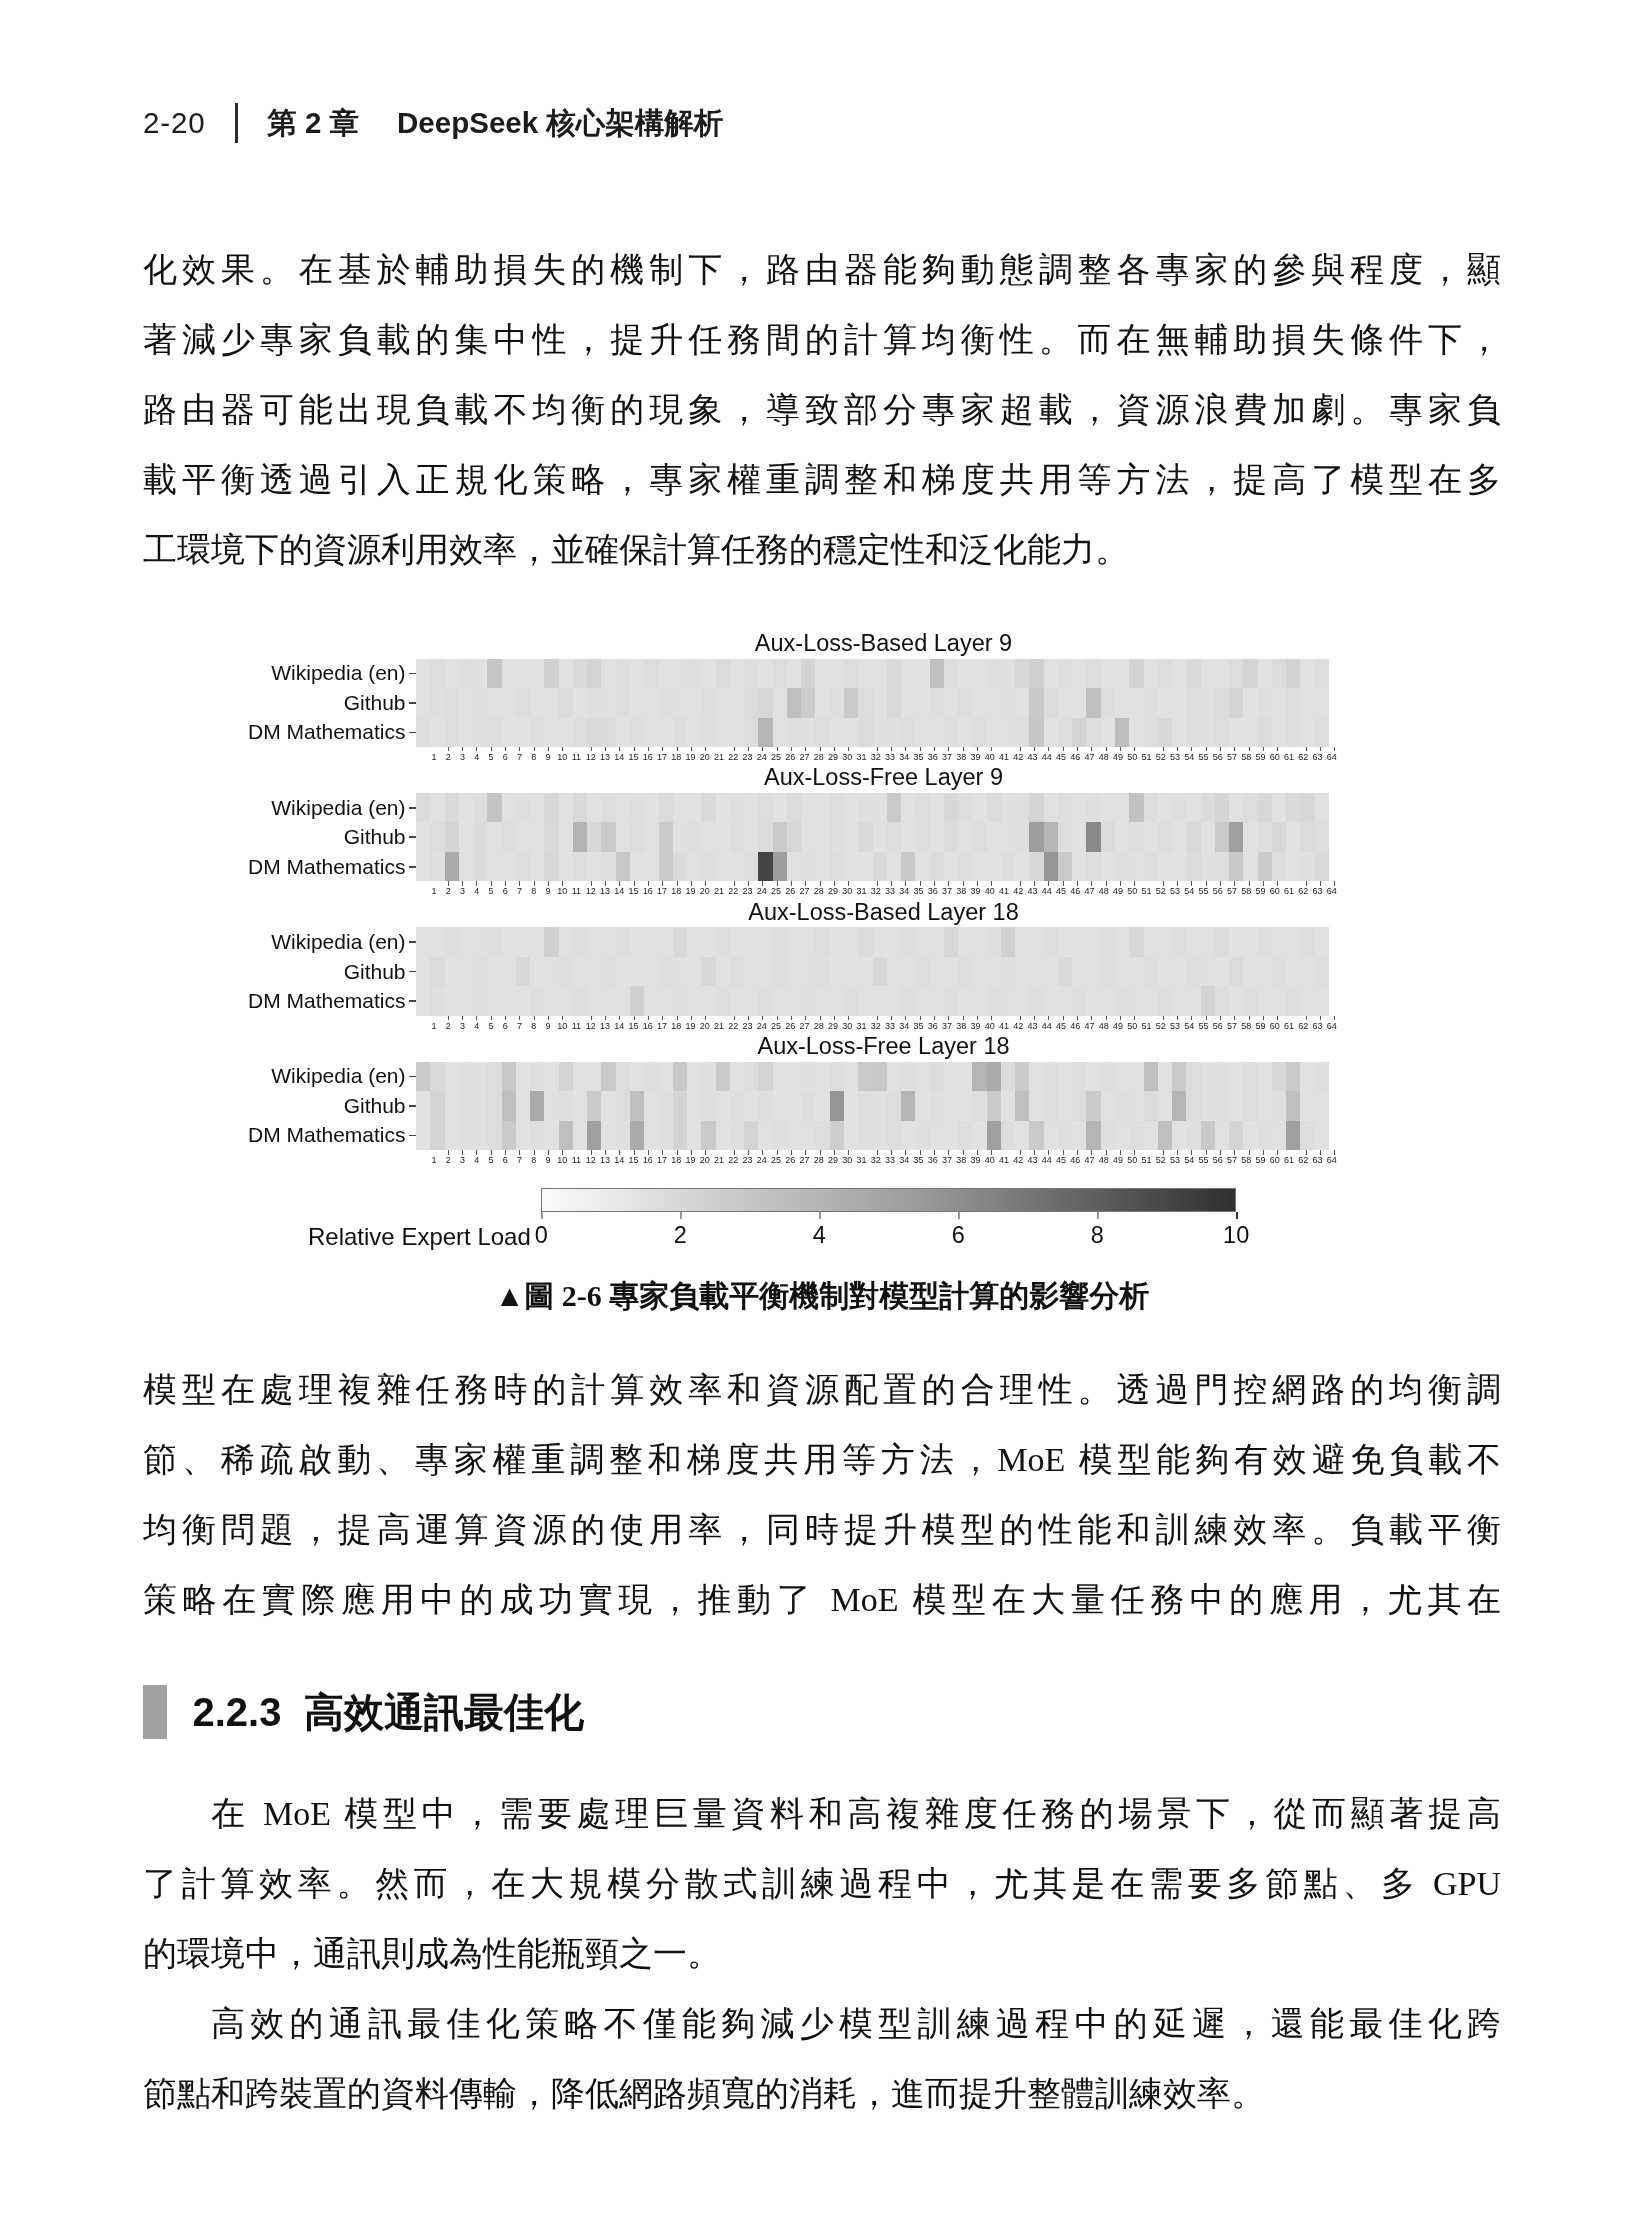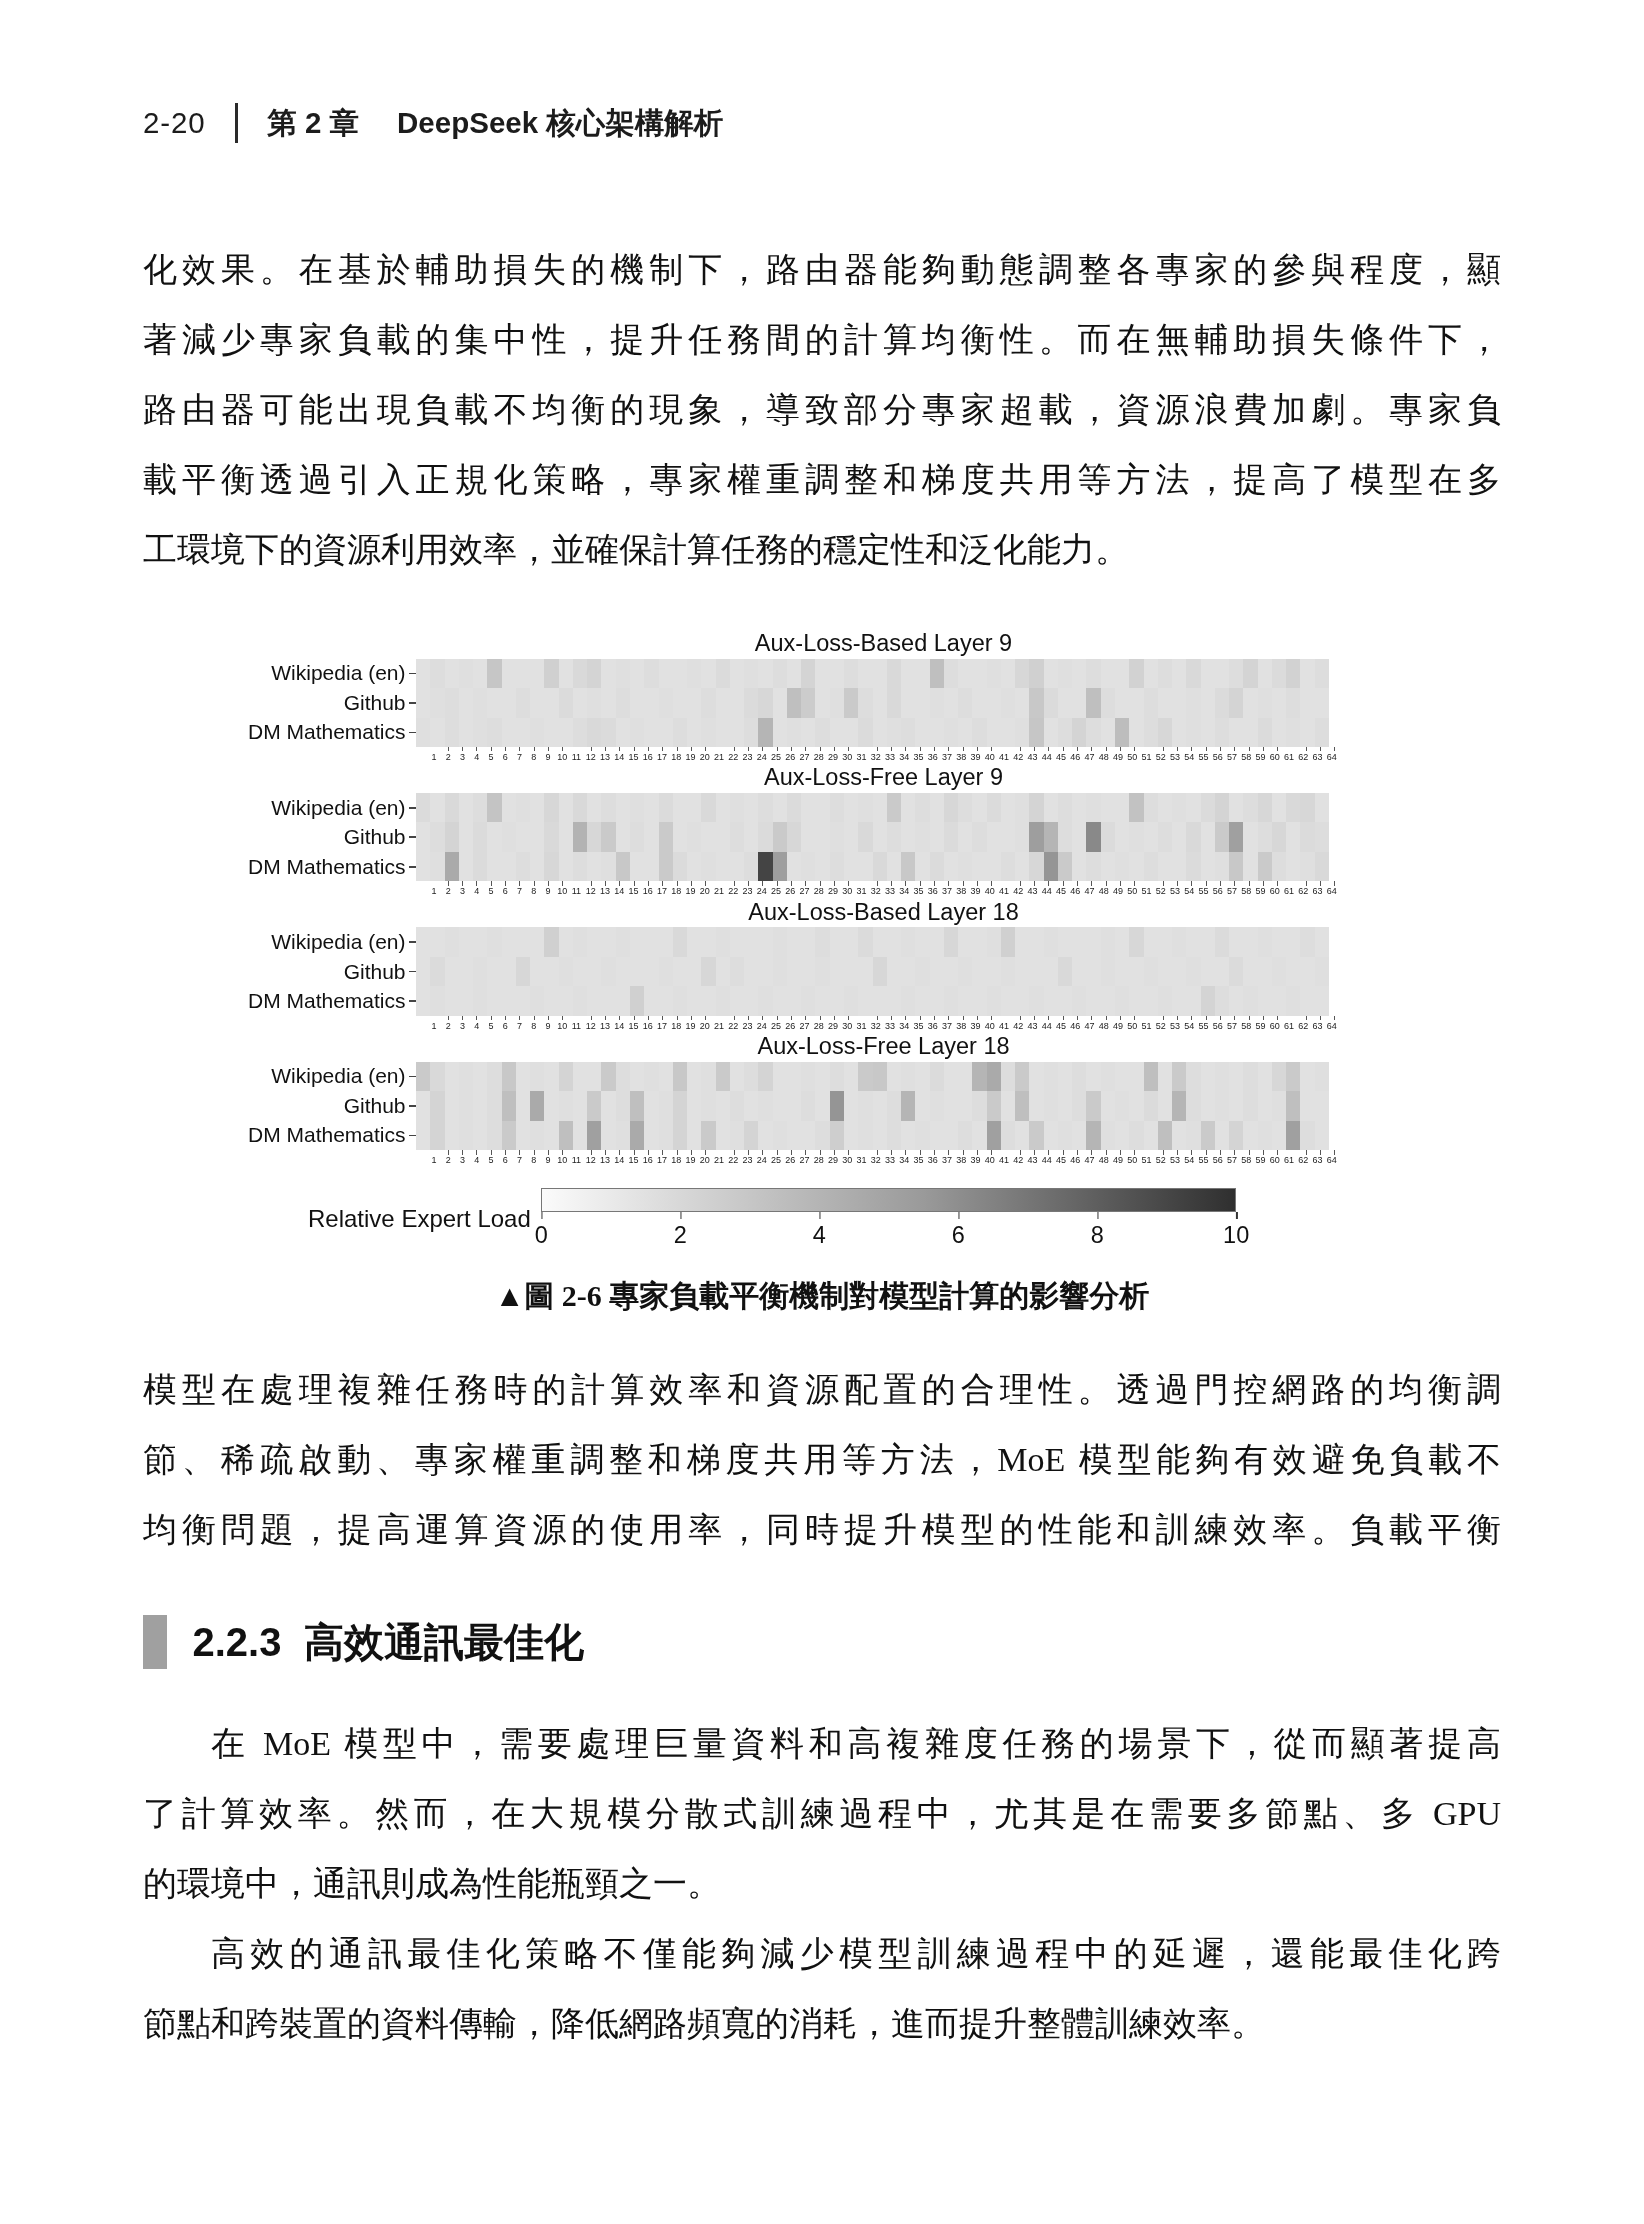--- a/index.html
+++ b/index.html
@@ -73,21 +73,21 @@
     font-size:9px;color:#222;line-height:9.6px;
   }
   .hm-ticks::before{
     content:"";position:absolute;top:0;left:0;width:913px;height:4.3px;
     background:repeating-linear-gradient(to right,transparent 0,transparent 6.5px,#555 6.5px,#555 7.4px,transparent 7.4px,transparent 14.3px);
   }
   .hm-tick{flex:1 1 0;text-align:center;overflow:visible;}
   
   .cbar-row{
     margin-top:22.6px;margin-left:165px;
-    display:flex;align-items:center;
+    display:flex;align-items:flex-end;
   }
   .cbar-label{
     font-family:"Liberation Sans","DejaVu Sans",sans-serif;
     font-size:24px;color:#111;line-height:26px;
     margin-right:10.4px;margin-top:0px;white-space:nowrap;
   }
   .cbar-wrap{position:relative;width:695px;}
   .cbar-grad{width:695px;height:23.5px;border:0.9px solid #777;box-sizing:border-box;}
   .cbar-ticks{position:relative;height:35px;margin-top:2.6px;}
   .cbar-num{
@@ -1268,20 +1268,21 @@
           </div>
       </div>
     </div>
     <figcaption class="caption">▲圖 2-6  專家負載平衡機制對模型計算的影響分析</figcaption>
   </figure>
 
   <div class="para p2">
       <div class="tline">模型在處理複雜任務時的計算效率和資源配置的合理性。透過門控網路的均衡調</div>
       <div class="tline">節、稀疏啟動、專家權重調整和梯度共用等方法，MoE 模型能夠有效避免負載不</div>
       <div class="tline">均衡問題，提高運算資源的使用率，同時提升模型的性能和訓練效率。負載平衡</div>
+      <div class="tline">策略在實際應用中的成功實現，推動了 MoE 模型在大量任務中的應用，尤其在</div>
     </div>
 
   <h2 class="sect">
     <span class="sbar" id="sbar" style="background: rgb(160, 160, 160);"></span>
     <span>2.2.3</span>
     <span class="stitle">高效通訊最佳化</span>
   </h2>
 
   <div class="para p3">
       <div class="tline ind">在 MoE 模型中，需要處理巨量資料和高複雜度任務的場景下，從而顯著提高</div>

